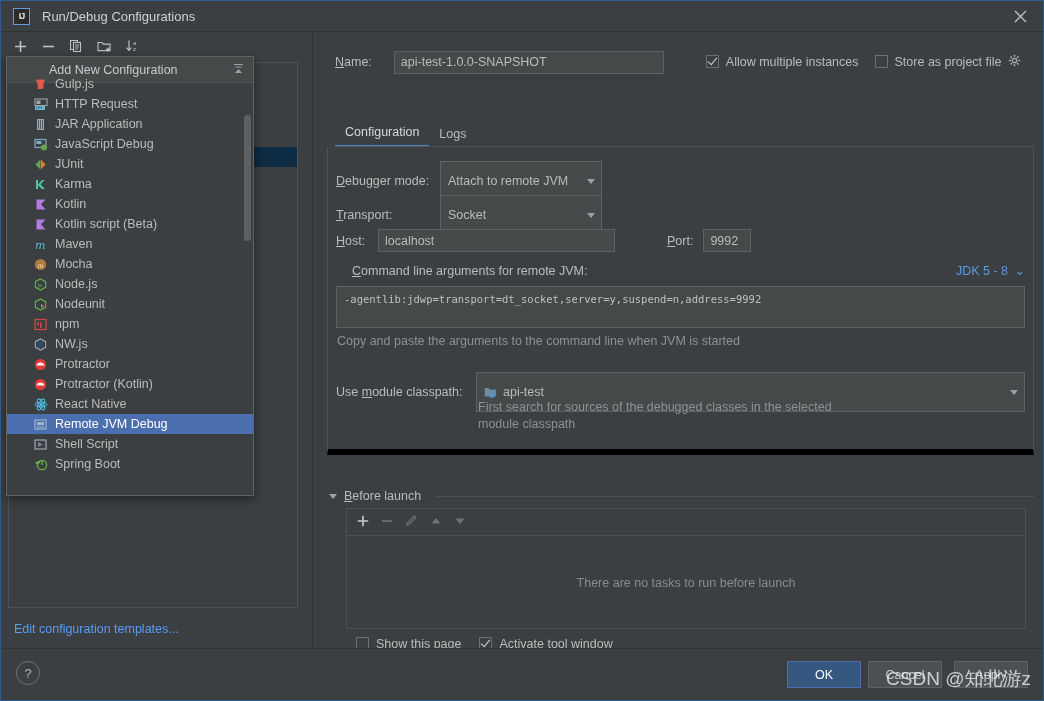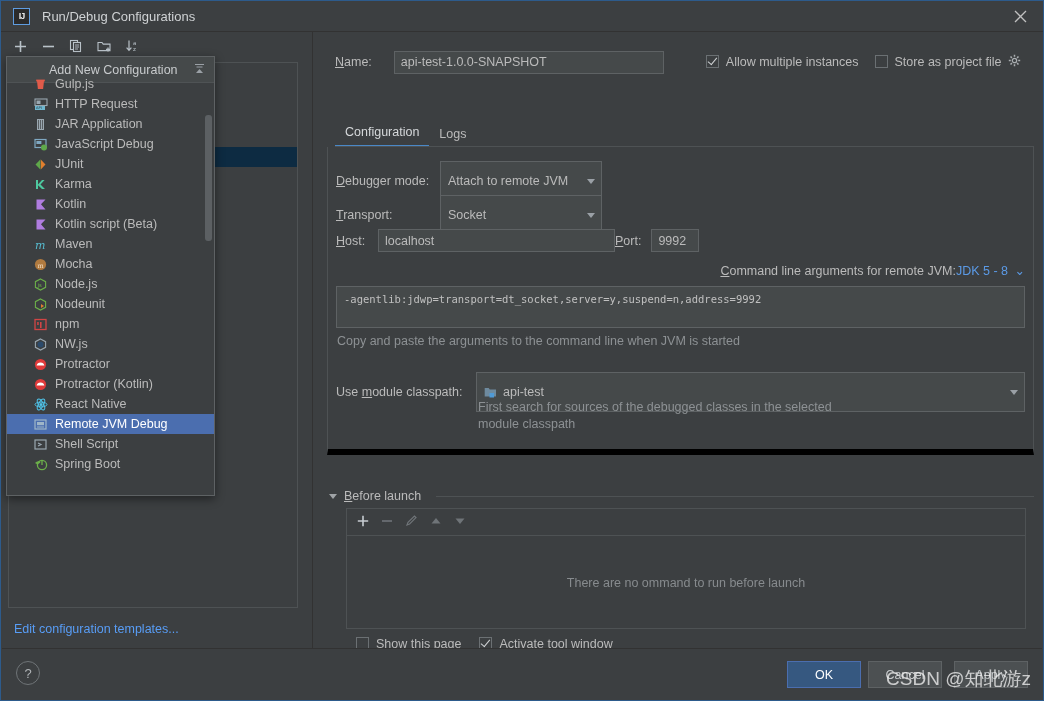--- a/index.html
+++ b/index.html
@@ -73,21 +73,21 @@
     position: absolute; left: 0; right: 0; top: 84px; height: 20px;
     background: #0d2b42;
   }
   .edit-templates {
     position: absolute; left: 12px; bottom: 12px;
     color: #589df6; font-size: 12.5px;
   }
 
   
   .popup {
-    position: absolute; left: 5px; top: 55px; width: 209px; height: 440px;
+    position: absolute; left: 5px; top: 55px; width: 248px; height: 440px;
     background: #3c3f41;
     border: 1px solid #5e6264;
     box-shadow: 0 3px 9px rgba(0,0,0,.45);
     overflow: hidden;
   }
   .popup-header {
     height: 26px; background: #45494a;
     display: flex; align-items: center; justify-content: space-between;
     padding: 0 8px 0 42px;
     color: #c8cbcd; font-size: 12.5px;
@@ -567,25 +567,25 @@
           <span>Socket</span>
           <span class="arrow">
               <span class="tri-down"></span>
             </span>
         </div>
       </div>
 
       <div class="row" style="top:82px; left:8px; right:8px;">
         <span class="lbl" style="width:42px"><span class="u">H</span><span>ost:</span></span>
         <input class="text-input" style="width: 237px;" type="text" value="localhost">
-        <span class="lbl" style=""><span class="u">P</span><span>ort:</span></span>
+        <span class="lbl" style="margin-left:52px"><span class="u">P</span><span>ort:</span></span>
         <input class="text-input" style="width: 48px; margin-left: 10px;" type="text" value="9992">
       </div>
 
-      <div class="row" style="top:116px; left:24px; right:8px; justify-content:flex-end;">
+      <div class="row" style="top:116px; left:24px; right:8px; justify-content:space-between;">
         <span class="lbl"><span class="u">C</span><span>ommand line arguments for remote JVM:</span></span>
         <span class="jdk-link">
           <span>JDK 5 - 8</span>
           <span style="margin-left:3px">⌄</span>
         </span>
       </div>
 
       <div class="args-box" style="top:139px; left:8px; right:8px; height:42px;">
         <span>-agentlib:jdwp=transport=dt_socket,server=y,suspend=n,address=9992</span>
       </div>
@@ -641,21 +641,21 @@
           <svg width="12" height="12" viewBox="0 0 12 12">
               <path d="M6 3 L10.5 8.5 H1.5 Z" fill="#6f7478"></path>
             </svg>
         </span>
         <span>
           <svg width="12" height="12" viewBox="0 0 12 12">
               <path d="M6 9 L10.5 3.5 H1.5 Z" fill="#6f7478"></path>
             </svg>
         </span>
       </div>
-      <div class="bl-empty">There are no ommand to run before launch</div>
+      <div class="bl-empty">There are no tasks to run before launch</div>
     </div>
 
     <div class="bottom-cbs" style="left:42px;">
       <span class="cb">
         <span class="cbox"></span>
         <span>Show this page</span>
       </span>
       <span class="cb">
         <span class="cbox checked"></span>
         <span>Activate tool window</span>

